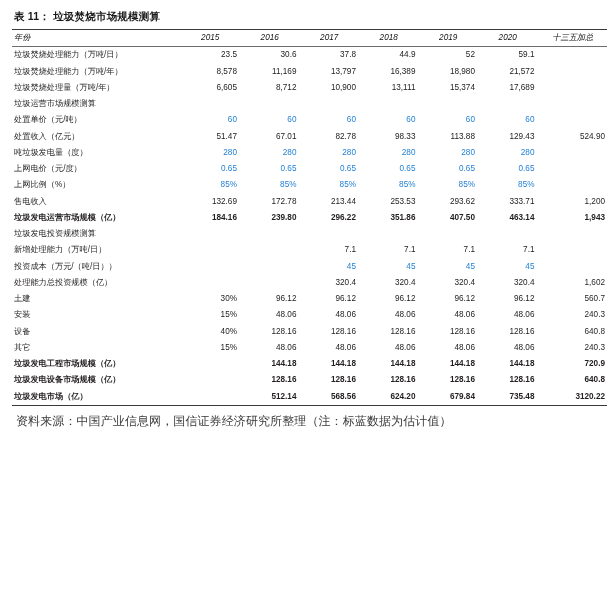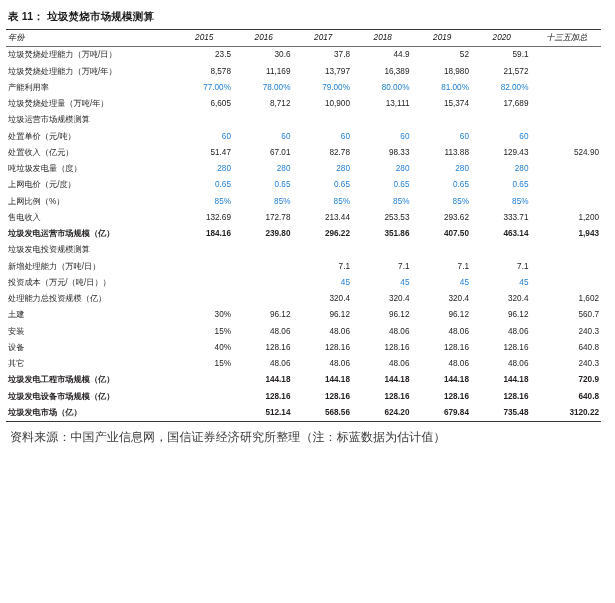--- a/index.html
+++ b/index.html
@@ -7,21 +7,21 @@
     width:615px;height:603px;
     background:#ffffff;
     font-family:"Liberation Sans", sans-serif;
     color:#231f20;
     -webkit-font-smoothing:antialiased;
   }
   .page{
     position:relative;
     width:615px;height:603px;
     box-sizing:border-box;
-    padding:8px 10px 0 6px;
+    padding:8px 10px 0 12px;
   }
   .title{
     font-size:10.5px;
     font-weight:bold;
     color:#1a1a1a;
     padding:2px 0 5px 2px;
     letter-spacing:0.2px;
   }
   table.main{
     width:595px;
@@ -97,30 +97,20 @@
           <td class="c-label">垃圾焚烧处理能力（万吨/年）</td>
           <td class="c-yr dark">8,578</td>
           <td class="c-yr dark">11,169</td>
           <td class="c-yr dark">13,797</td>
           <td class="c-yr dark">16,389</td>
           <td class="c-yr dark">18,980</td>
           <td class="c-yr dark">21,572</td>
           <td class="c-tot"></td>
         </tr>
         <tr>
-          <td class="c-label">产能利用率</td>
-          <td class="c-yr blue">77.00%</td>
-          <td class="c-yr blue">78.00%</td>
-          <td class="c-yr blue">79.00%</td>
-          <td class="c-yr blue">80.00%</td>
-          <td class="c-yr blue">81.00%</td>
-          <td class="c-yr blue">82.00%</td>
-          <td class="c-tot"></td>
-        </tr>
-        <tr>
           <td class="c-label">垃圾焚烧处理量（万吨/年）</td>
           <td class="c-yr dark">6,605</td>
           <td class="c-yr dark">8,712</td>
           <td class="c-yr dark">10,900</td>
           <td class="c-yr dark">13,111</td>
           <td class="c-yr dark">15,374</td>
           <td class="c-yr dark">17,689</td>
           <td class="c-tot"></td>
         </tr>
         <tr>

